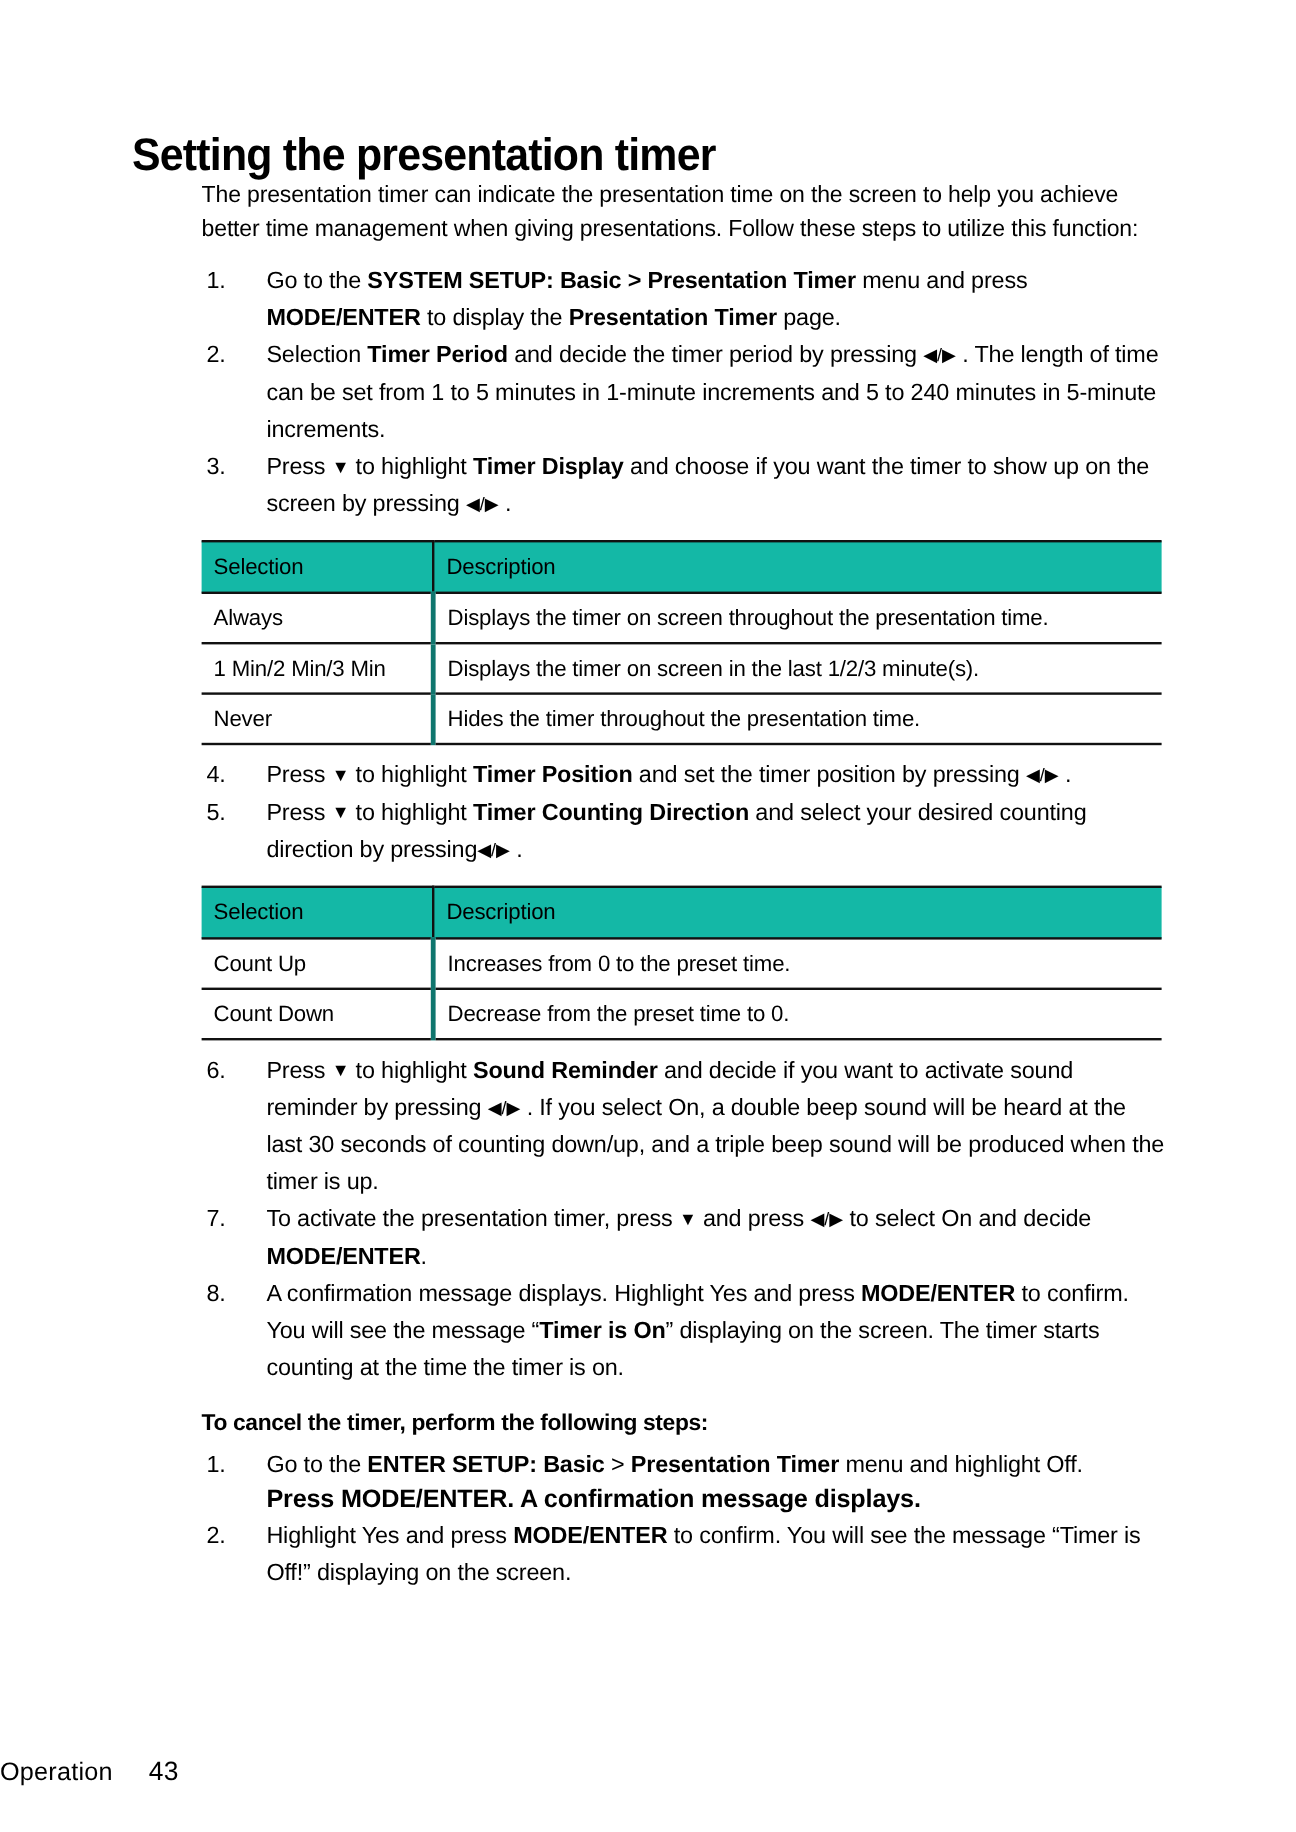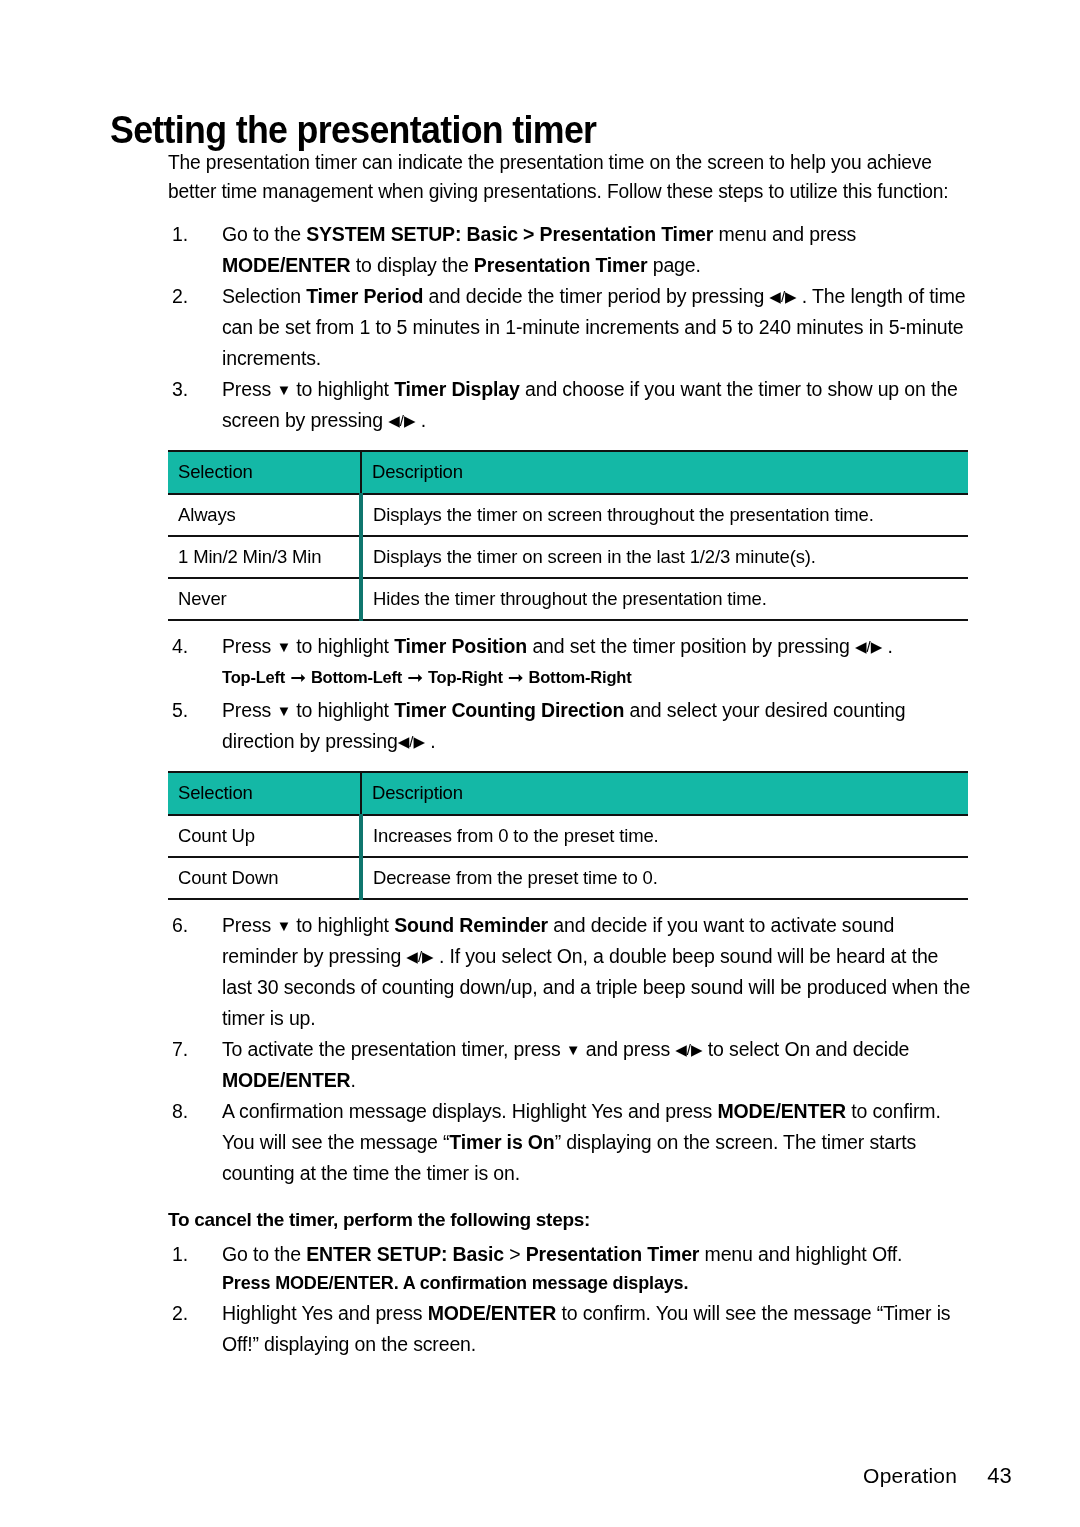--- a/index.html
+++ b/index.html
@@ -144,36 +144,35 @@
 
   
   .sub-head {
     font-size: 19px;
     font-weight: bold;
     letter-spacing: -0.3px;
     margin: 20px 0 8px 0;
   }
 
   .note-line {
-    font-size: 18px;
+    font-size: 21px;
     font-weight: bold;
     letter-spacing: -0.15px;
     line-height: 26px;
     padding-left: 54px;
     margin: 0 0 2px 0;
   }
 
   
   .footer {
     position: absolute;
     left: 0;
     right: 0;
     bottom: 38px;
-    text-align: right;
-    padding-right: 68px;
+    padding-right: 109px;
     font-size: 21px;
     letter-spacing: 0.2px;
   }
   .footer .fsec { margin-right: 30px; }
   .footer .fpage { font-size: 22px; }
 </style>
 </head>
 <body>
 
 <div class="page">
@@ -222,21 +221,20 @@
         </tbody>
     </table>
 
     <ol class="steps" id="steps2">
         <li>
           <span class="num">4.</span>
           <span class="txt"><span>Press </span><span class="tri-dn">▼</span><span> to highlight </span><b>Timer Position</b><span> and set the timer position by pressing </span><span class="tri">◀/▶</span><span> .</span></span>
         </li>
       </ol>
 
-    <div class="seq" id="posseq"><span>Top-Left</span><span class="arw">➞</span><span>Bottom-Left</span><span class="arw">➞</span><span>Top-Right</span><span class="arw">➞</span><span>Bottom-Right</span></div>
 
     <ol class="steps" id="steps3">
         <li>
           <span class="num">5.</span>
           <span class="txt"><span>Press </span><span class="tri-dn">▼</span><span> to highlight </span><b>Timer Counting Direction</b><span> and select your desired counting direction by pressing</span><span class="tri">◀/▶</span><span> .</span></span>
         </li>
       </ol>
 
     <table class="sel-table" id="tbl2">
       <thead>

